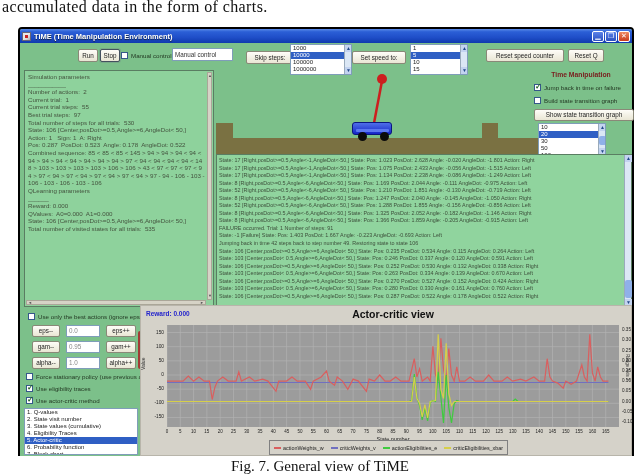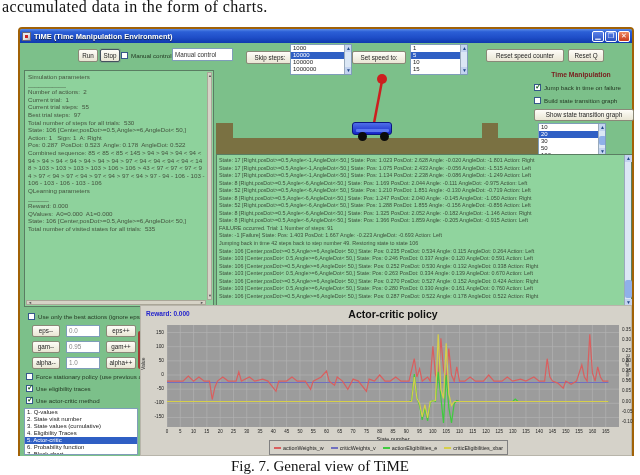--- a/index.html
+++ b/index.html
@@ -4,21 +4,21 @@
 <style>
   html,body{margin:0;padding:0;}
   body{width:640px;height:475px;background:#ffffff;position:relative;overflow:hidden;
        font-family:"Liberation Sans",sans-serif;}
   .serif{font-family:"Liberation Serif",serif;color:#111;}
   #top-text{position:absolute;left:2px;top:-2px;font-size:16px;letter-spacing:.4px;}
   #caption{position:absolute;left:0;top:458px;width:640px;text-align:center;font-size:15px;}
 
   
   #win{position:absolute;left:18px;top:27px;width:616px;height:429px;
-       border:2px solid #a16207;border-radius:4px 4px 0 0;box-sizing:border-box;background:#7cc08a;}
+       border:2px solid #000000;border-radius:4px 4px 0 0;box-sizing:border-box;background:#7cc08a;}
   #titlebar{position:absolute;left:0;top:0;right:0;height:14px;
        background:linear-gradient(180deg,#5a8ae8 0%,#2b5fd6 20%,#1f4ec8 60%,#0f3aae 100%);
        border-radius:2px 2px 0 0;display:flex;align-items:center;}
   #titlebar .ttl{color:#fff;font-size:7.5px;font-weight:bold;margin-left:3px;white-space:nowrap;
        text-shadow:0 1px 1px #123;}
   .appicon{width:9px;height:9px;margin-left:2px;background:linear-gradient(135deg,#e8e8e8 50%,#b0b0b0);
        border:1px solid #667;box-sizing:border-box;position:relative;}
   .appicon::after{content:"";position:absolute;left:2px;top:2px;width:3px;height:3px;background:#c22;}
   .winbtns{margin-left:auto;display:flex;gap:1px;margin-right:2px;}
   .wbtn{width:12px;height:11px;border:1px solid #fff;border-radius:2px;box-sizing:border-box;
@@ -266,21 +266,21 @@
         <div class="option">4. Eligibility Traces</div>
         <div class="option selected">5. Actor-critic</div>
         <div class="option">6. Probability function</div>
         <div class="option">7. Block chart</div>
       </div>
 
     <div id="splitter"></div>
 
     <div id="chart-panel">
       <div id="reward">Reward: 0.000</div>
-      <div id="chart-title">Actor-critic policy</div>
+      <div id="chart-title">Actor-critic view</div>
       <div id="plot">
         <svg id="chart-svg" width="452" height="102" viewBox="0 0 452 102">
             <line x1="0" y1="0" x2="0" y2="102" stroke="#b2b2b2" stroke-width="0.7"></line>
             <line x1="13.294117647058822" y1="0" x2="13.294117647058822" y2="102" stroke="#b2b2b2" stroke-width="0.7"></line>
             <line x1="26.588235294117645" y1="0" x2="26.588235294117645" y2="102" stroke="#b2b2b2" stroke-width="0.7"></line>
             <line x1="39.88235294117647" y1="0" x2="39.88235294117647" y2="102" stroke="#b2b2b2" stroke-width="0.7"></line>
             <line x1="53.17647058823529" y1="0" x2="53.17647058823529" y2="102" stroke="#b2b2b2" stroke-width="0.7"></line>
             <line x1="66.47058823529412" y1="0" x2="66.47058823529412" y2="102" stroke="#b2b2b2" stroke-width="0.7"></line>
             <line x1="79.76470588235294" y1="0" x2="79.76470588235294" y2="102" stroke="#b2b2b2" stroke-width="0.7"></line>
             <line x1="93.05882352941175" y1="0" x2="93.05882352941175" y2="102" stroke="#b2b2b2" stroke-width="0.7"></line>

